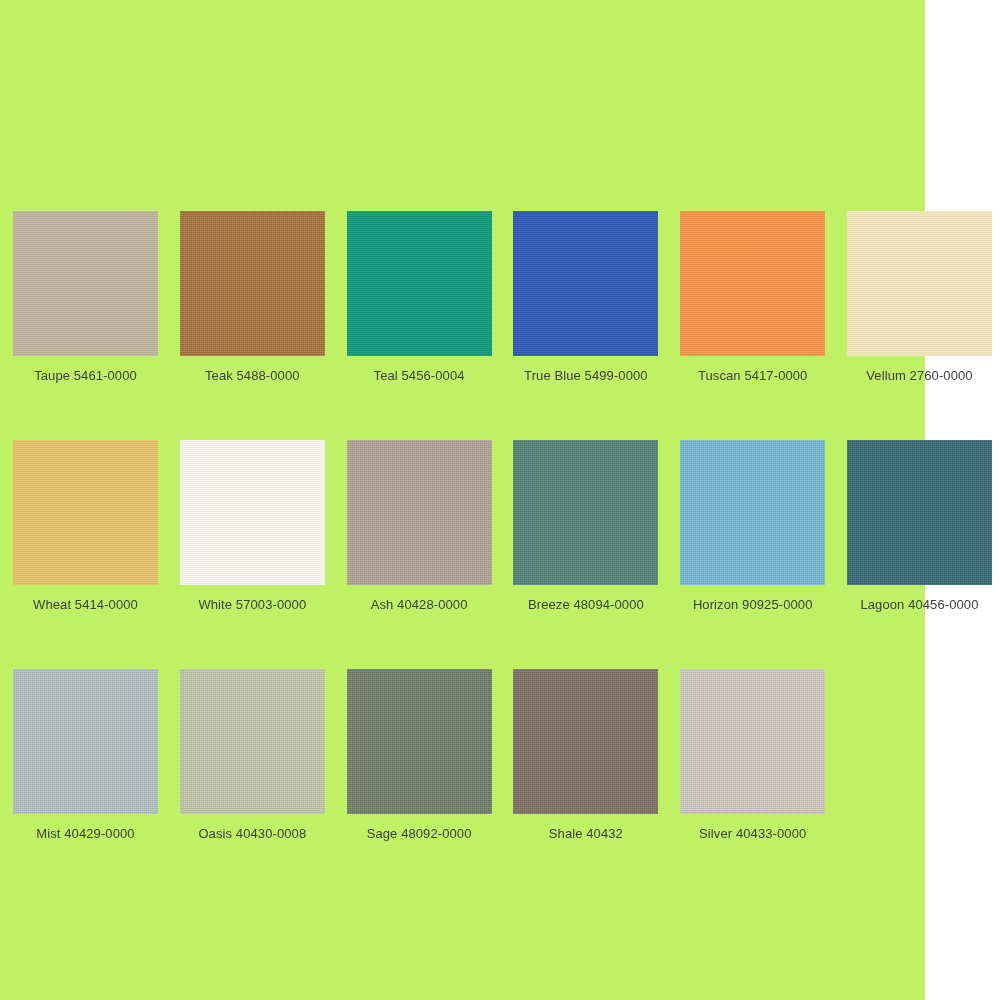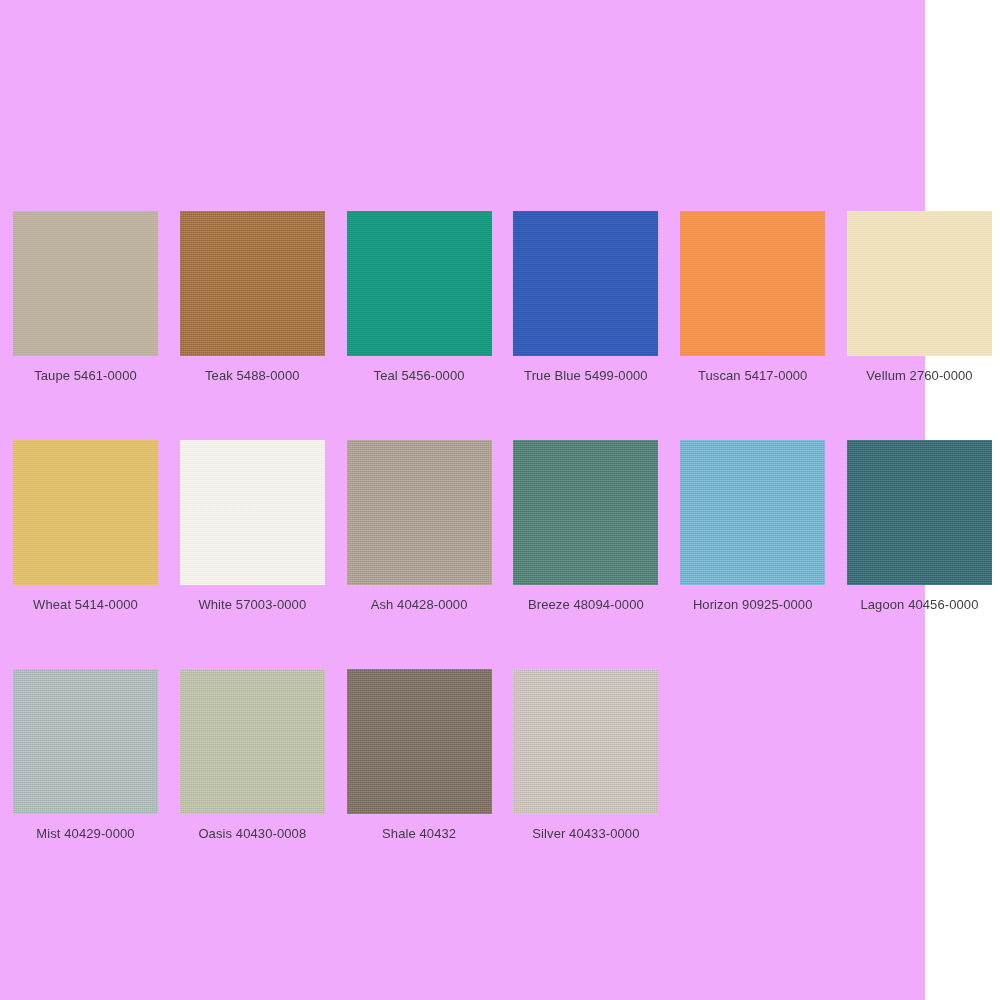--- a/index.html
+++ b/index.html
@@ -11,21 +11,21 @@
     width: 1000px;
     height: 1000px;
     font-family: "Liberation Sans", sans-serif;
     -webkit-font-smoothing: antialiased;
   }
 
   #swatch-board {
     position: relative;
     width: 925px;
     height: 1000px;
-    background: #f0abfc;
+    background: #bef264;
     box-sizing: border-box;
     padding-left: 32px;
   }
 
   .grid {
     position: absolute;
     left: 13px;
     top: 211px;
     width: 974px;
     display: grid;
@@ -119,21 +119,21 @@
       <div class="swatch-cell">
         <div class="swatch-chip rib" style="background-color: rgb(191, 180, 159);"></div>
         <div class="swatch-label">Taupe 5461-0000</div>
       </div>
       <div class="swatch-cell">
         <div class="swatch-chip weave" style="background-color: rgb(167, 112, 60);"></div>
         <div class="swatch-label">Teak 5488-0000</div>
       </div>
       <div class="swatch-cell">
         <div class="swatch-chip rib" style="background-color: rgb(17, 154, 127);"></div>
-        <div class="swatch-label">Teal 5456-0000</div>
+        <div class="swatch-label">Teal 5456-0004</div>
       </div>
       <div class="swatch-cell">
         <div class="swatch-chip rib" style="background-color: rgb(47, 89, 184);"></div>
         <div class="swatch-label">True Blue 5499-0000</div>
       </div>
       <div class="swatch-cell">
         <div class="swatch-chip rib" style="background-color: rgb(248, 147, 72);"></div>
         <div class="swatch-label">Tuscan 5417-0000</div>
       </div>
       <div class="swatch-cell">
@@ -166,20 +166,24 @@
       </div>
       <div class="swatch-cell">
         <div class="swatch-chip weave" style="background-color: rgb(179, 192, 192);"></div>
         <div class="swatch-label">Mist 40429-0000</div>
       </div>
       <div class="swatch-cell">
         <div class="swatch-chip weave" style="background-color: rgb(195, 198, 172);"></div>
         <div class="swatch-label">Oasis 40430-0008</div>
       </div>
       <div class="swatch-cell">
+        <div class="swatch-chip weave" style="background-color: rgb(110, 124, 104);"></div>
+        <div class="swatch-label">Sage 48092-0000</div>
+      </div>
+      <div class="swatch-cell">
         <div class="swatch-chip weave" style="background-color: rgb(125, 111, 97);"></div>
         <div class="swatch-label">Shale 40432</div>
       </div>
       <div class="swatch-cell">
         <div class="swatch-chip weave" style="background-color: rgb(207, 200, 191);"></div>
         <div class="swatch-label">Silver 40433-0000</div>
       </div>
     </div>
 </div>
 

